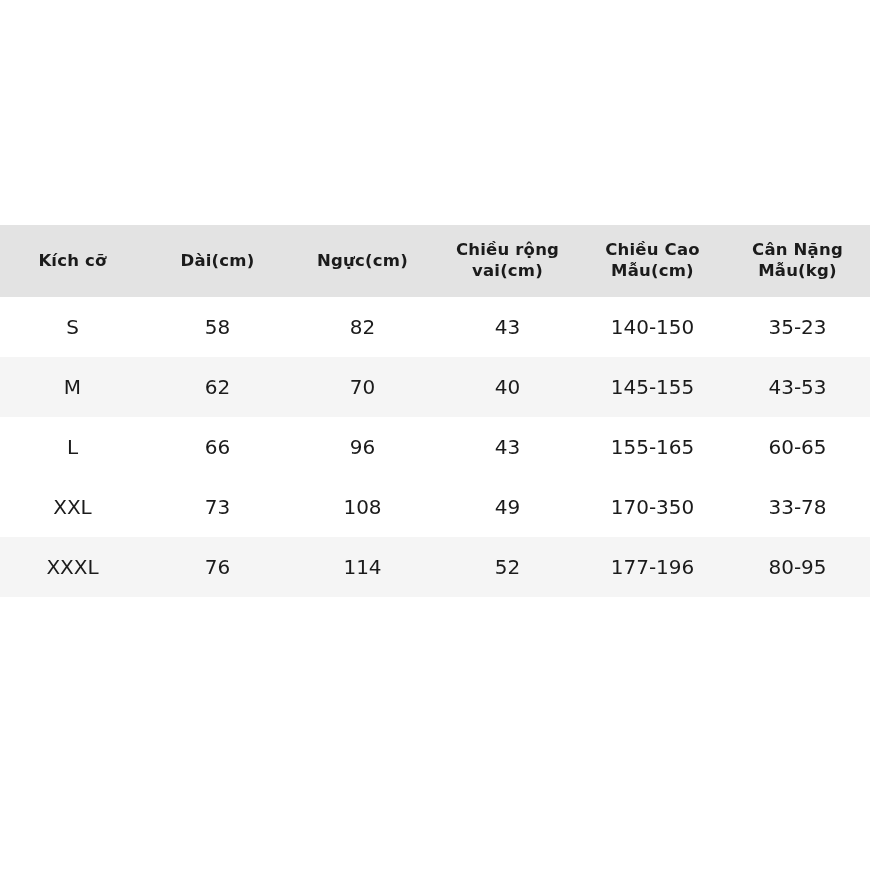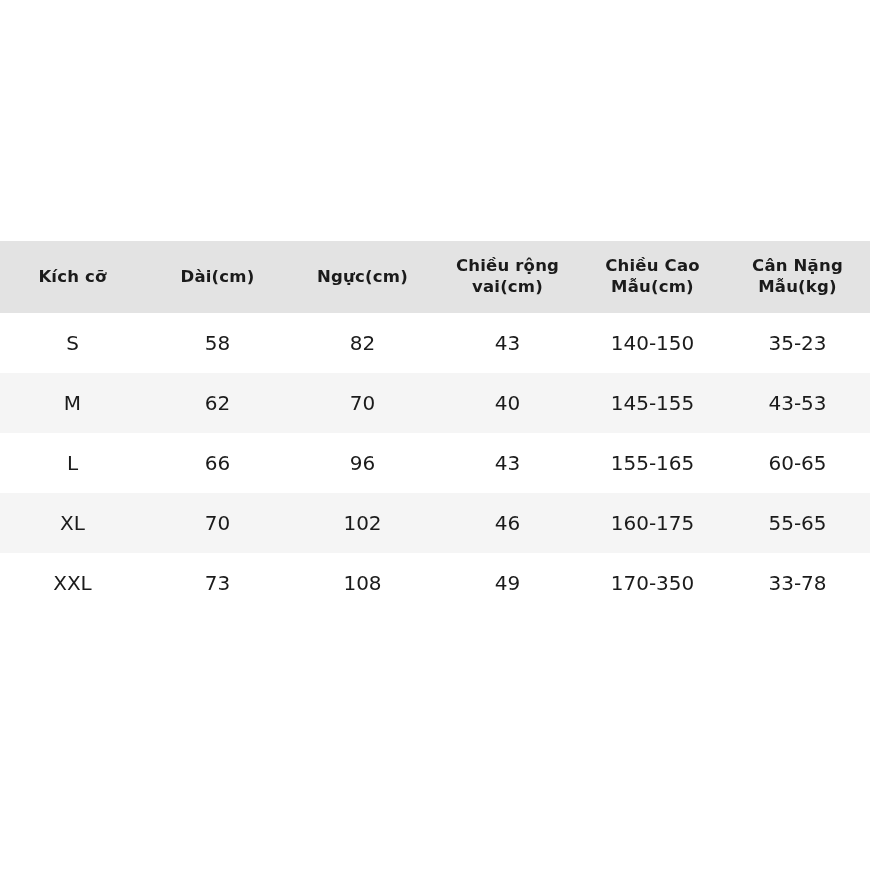--- a/index.html
+++ b/index.html
@@ -17,21 +17,20 @@
     position: relative;
     width: 870px;
     height: 870px;
     background: #ffffff;
   }
   .table-wrap {
     position: absolute;
     top: 225px;
     left: 0;
     width: 870px;
-    margin-top: 16px;
   }
   table.size-table {
     width: 870px;
     border-collapse: collapse;
     table-layout: fixed;
   }
   table.size-table th,
   table.size-table td {
     text-align: center;
     vertical-align: middle;
@@ -112,32 +111,32 @@
           <td>43-53</td>
         </tr>
         <tr class="row-odd">
           <td>L</td>
           <td>66</td>
           <td>96</td>
           <td>43</td>
           <td>155-165</td>
           <td>60-65</td>
         </tr>
-        <tr class="row-even">
-          <td>XL</td>
-          <td>70</td>
-          <td>102</td>
-          <td>46</td>
-          <td>160-175</td>
-          <td>55-65</td>
-        </tr>
         <tr class="row-odd">
           <td>XXL</td>
           <td>73</td>
           <td>108</td>
           <td>49</td>
           <td>170-350</td>
           <td>33-78</td>
         </tr>
+        <tr class="row-even">
+          <td>XXXL</td>
+          <td>76</td>
+          <td>114</td>
+          <td>52</td>
+          <td>177-196</td>
+          <td>80-95</td>
+        </tr>
       </tbody>
     </table>
   </div>
 </div>
 
 </body></html>

